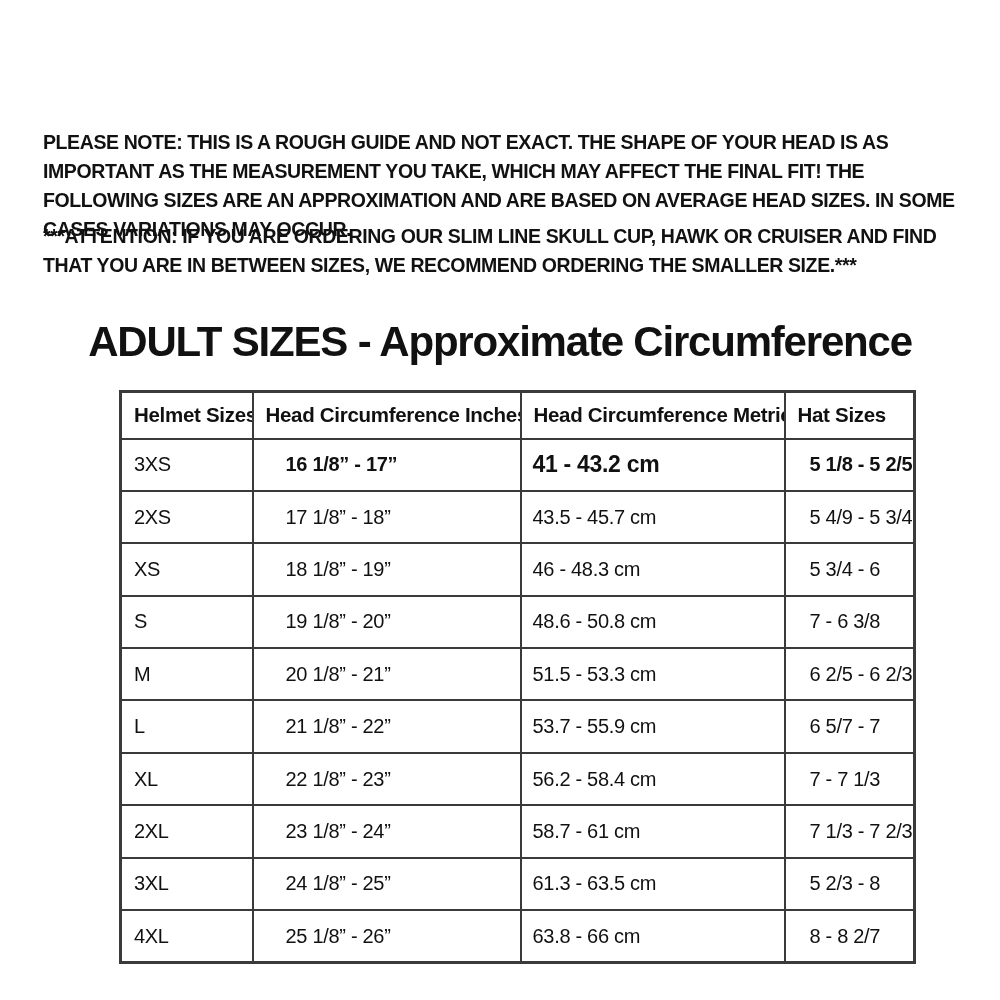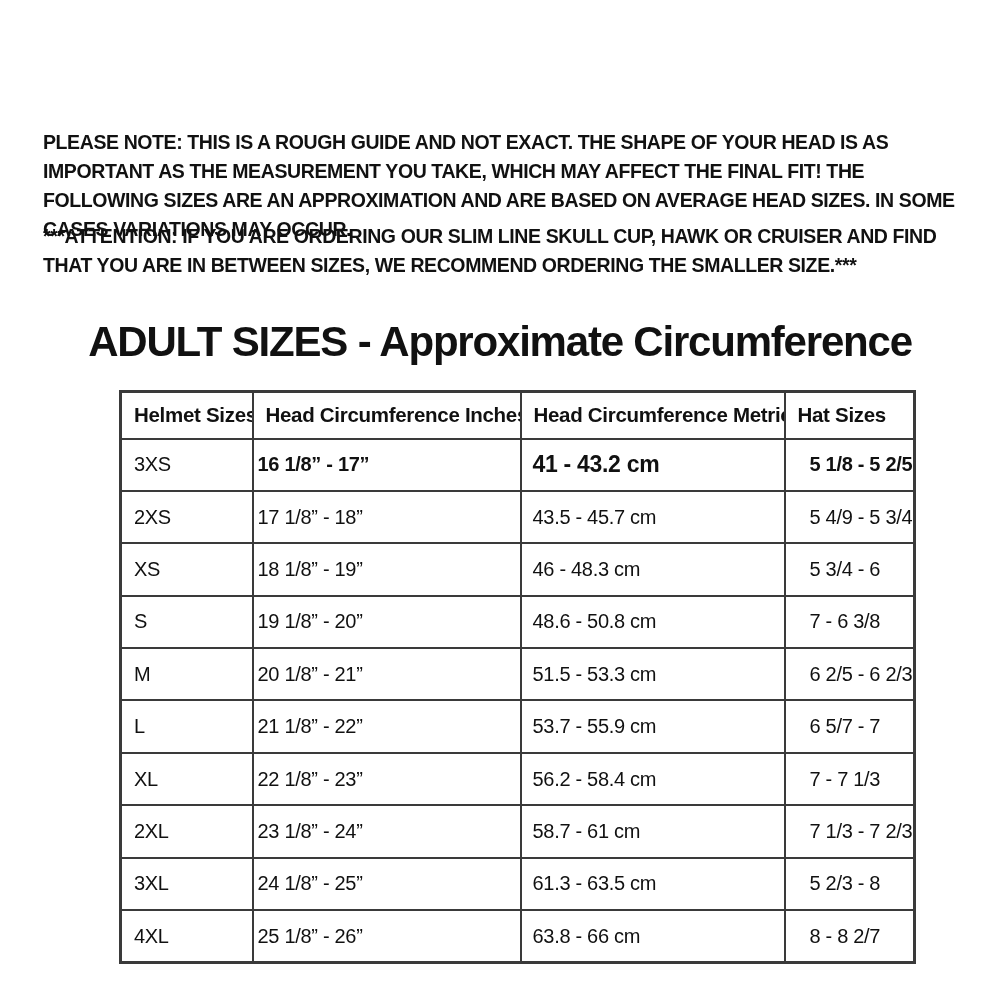--- a/index.html
+++ b/index.html
@@ -66,21 +66,21 @@
   .size-table col.c2 { width: 268px; }
   .size-table col.c3 { width: 264px; }
   .size-table col.c4 { width: 130px; }
   .size-table thead tr { height: 47px; }
   .size-table tbody tr { height: 44px; }
   .size-table th {
     font-weight: 700;
     font-size: 20.5px;
   }
   .size-table td { font-weight: 400; }
-  .size-table td.cell-inches { padding-left: 4px; }
+  .size-table td.cell-inches { padding-left: 32px; }
   .size-table td.cell-metric { padding-left: 11px; }
   .size-table td.cell-hat   { padding-left: 24px; }
   .size-table tr.row-emphasis td.cell-inches,
   .size-table tr.row-emphasis td.cell-hat {
     font-weight: 700;
   }
   .size-table tr.row-emphasis td.cell-metric {
     font-weight: 700;
     font-size: 23px;
   }

